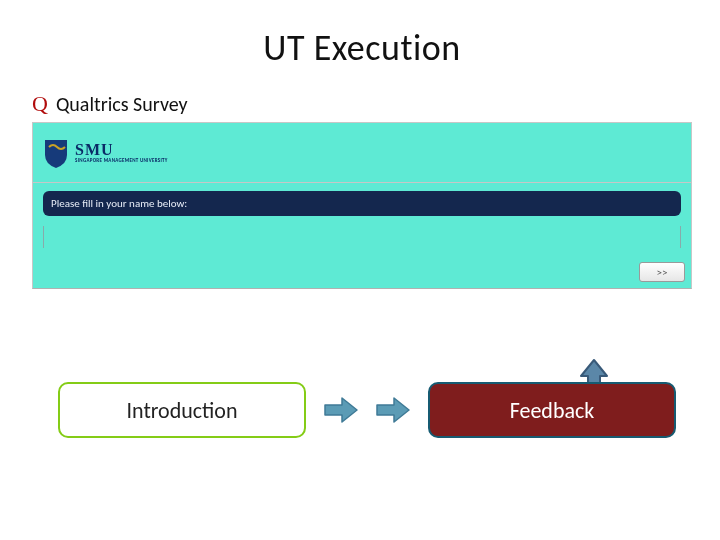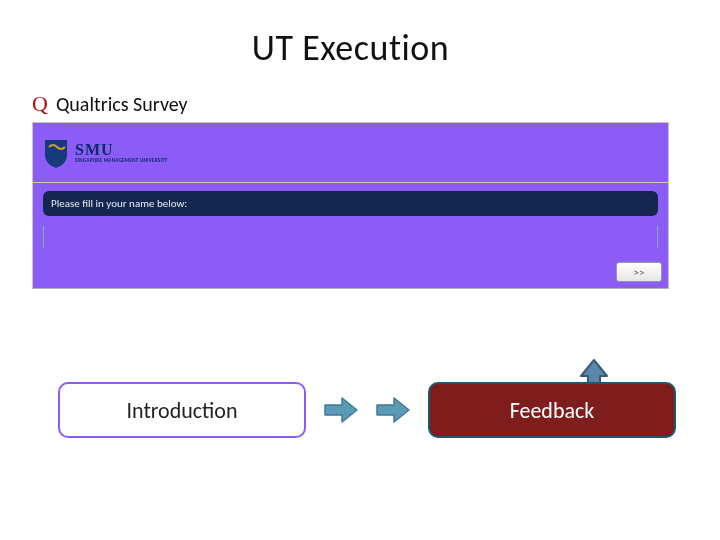--- a/index.html
+++ b/index.html
@@ -1,45 +1,45 @@
 <!DOCTYPE html>
 <html><head>
 <meta charset="utf-8">
 <style>
   * { box-sizing: border-box; margin: 0; padding: 0; }
   html, body { width: 720px; height: 540px; background: #fff; font-family: "Segoe UI", Calibri, Arial, sans-serif; color: #111; }
-  .slide { position: relative; width: 720px; height: 478px; padding: 18px 51px 24px 32px; }
+  .slide { position: relative; width: 720px; height: 478px; padding: 18px 28px 24px 32px; }
 
   .title { text-align: center; font-size: 36px; font-weight: 400; letter-spacing: 0.5px; margin: 8px 0 22px 0; }
 
   .q-row { display: flex; align-items: center; gap: 8px; margin-bottom: 6px; }
   .q-mark { font-family: Georgia, "Times New Roman", serif; font-size: 22px; color: #b10c0c; line-height: 1; }
   .q-label { font-size: 20px; font-weight: 400; }
 
-  .survey-frame { border: 1px solid #c7c7c7; border-bottom-color:#b1b1b1; background: #8b5cf6; }
+  .survey-frame { border: 1px solid #c7c7c7; border-bottom-color:#b1b1b1; background: #5eead4; }
   .survey-header { height: 60px; border-bottom: 1px solid #c7c7c7; display: flex; align-items: center; padding: 0 10px; }
   .smu-logo { display: flex; align-items: center; gap: 6px; }
   .smu-mark { width: 26px; height: 32px; position: relative; }
   .smu-mark svg { width: 26px; height: 32px; display:block;}
   .smu-text { display: flex; flex-direction: column; line-height: 1; }
   .smu-big { font-size: 16px; font-weight: 700; color: #0a2a66; font-family: Georgia, serif; letter-spacing: 1px; }
   .smu-small { font-size: 5px; font-weight: 600; color: #0a2a66; letter-spacing: 0.3px; }
 
   .survey-body { padding: 8px 10px 10px 10px; }
   .prompt-bar { background: #14274e; color: #e8edf7; font-size: 11px; padding: 6px 8px; border-radius: 6px; }
   .name-input { width: 100%; margin-top: 10px; height: 22px; border: none; border-left: 1px solid #8aa; border-right: 1px solid #8aa; background: transparent; outline: none; }
 
   .survey-footer { display: flex; justify-content: flex-end; padding: 4px 6px 6px 6px; }
   .next-btn { min-width: 46px; height: 20px; border: 1px solid #9a9a9a; border-radius: 3px; background: linear-gradient(#ffffff, #e6e6e6); font-size: 11px; color: #555; display:flex; align-items:center; justify-content:center; cursor:pointer; }
 
   .up-arrow { position: absolute; left: 579px; top: 358px; width: 30px; height: 46px; }
 
   .flow { position: absolute; left: 58px; right: 44px; bottom: 40px; display: flex; align-items: center; gap: 18px; }
   .stage { flex: 1 1 0; height: 56px; border-radius: 10px; display: flex; align-items: center; justify-content: center; font-size: 22px; }
-  .stage.light { background: #ffffff; border: 2px solid #8b5cf6; color: #222; }
+  .stage.light { background: #ffffff; border: 2px solid #84cc16; color: #222; }
   .stage.dark  { background: #7f1d1d; border: 2px solid #165b72; color: #fff; }
   .flow-arrow { width: 34px; height: 28px; flex: 0 0 auto; }
 
 </style>
 </head>
 <body>
 
 <div class="slide">
 
   <h1 class="title">UT Execution</h1>

